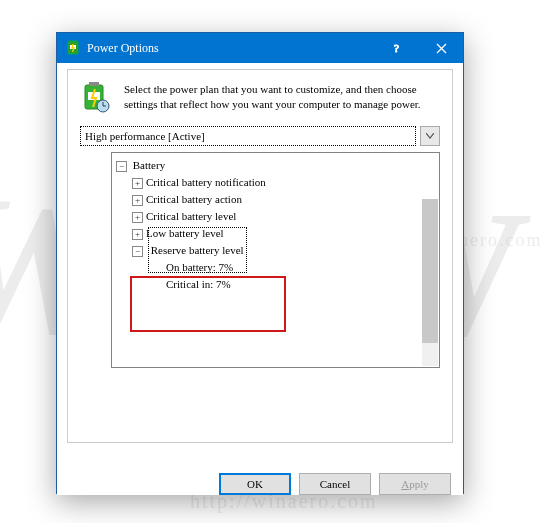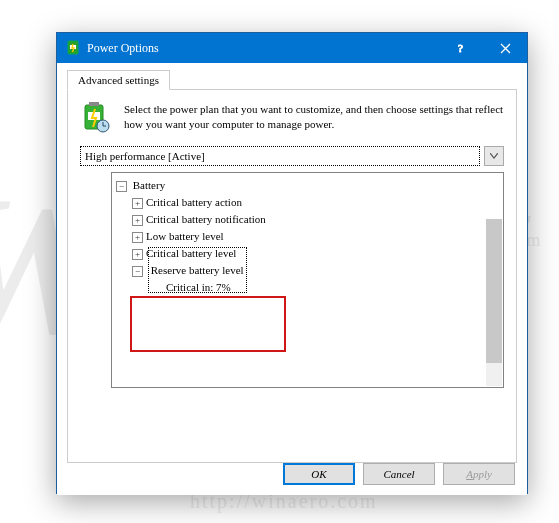--- a/index.html
+++ b/index.html
@@ -18,21 +18,21 @@
     pointer-events: none;
     z-index: 0;
   }
   .wm-big-left { font-size: 200px; left: -60px; top: 150px; font-style: italic; font-weight: bold; }
   .wm-big-right { font-size: 180px; left: 360px; top: 170px; font-style: italic; font-weight: bold; }
   .wm-url-top { font-size: 18px; left: 370px; top: 230px; letter-spacing: 2px; }
   .wm-url-bot { font-size: 20px; left: 190px; top: 490px; letter-spacing: 2px; }
   .dialog {
     position: absolute;
     left: 56px; top: 32px;
-    width: 472px; height: 462px;
+    width: 408px; height: 462px;
     background: #fff;
     border: 1px solid #1c5ea0;
     box-shadow: 0 8px 28px rgba(0,0,0,0.35);
     z-index: 1;
   }
   .titlebar {
     height: 30px;
     background: #0173d0;
     color: #fff;
     display: flex;
@@ -149,21 +149,21 @@
     padding: 0 12px;
     text-align: center;
     line-height: 20px;
     margin-left: 4px;
   }
   .btn.wide { min-width: 140px; }
   .btn.default { border: 2px solid #0078d7; background: #e1e1e1; line-height:18px; }
   .btn.disabled { color: #9b9b9b; }
   .dlg-buttons {
     position: absolute;
-    right: 12px; bottom: 10px; font-style: italic;
+    right: 12px; bottom: 0;
   }
   .underline-first::first-letter { text-decoration: underline; }
 </style>
 </head>
 <body>
 
 <div class="watermark wm-big-left">W</div>
 <div class="watermark wm-big-right">W</div>
 <div class="watermark wm-url-top">http://winaero.com</div>
 <div class="watermark wm-url-bot">http://winaero.com</div>
@@ -186,23 +186,20 @@
     </div>
     <div class="tb-btn">
       <svg width="11" height="11" viewBox="0 0 11 11">
           <path d="M1 1 L10 10 M10 1 L1 10" stroke="#fff" stroke-width="1.3"></path>
         </svg>
     </div>
   </div>
 
   <div class="client">
 
-    <div class="tab">
-      <span>Advanced settings</span>
-    </div>
 
     <div class="panel">
 
       <div class="intro">
         <div class="icon-wrap">
           <svg viewBox="0 0 32 32" width="32" height="32">
             <rect x="5" y="3" width="18" height="24" rx="2" fill="#36b336" stroke="#228b22"></rect>
             <rect x="9" y="0" width="10" height="4" fill="#888"></rect>
             <rect x="8" y="10" width="12" height="8" fill="#fff"></rect>
             <path d="M15 7 L12 16 L16 16 L13 25" stroke="#ffcc00" stroke-width="2" fill="none"></path>
@@ -224,28 +221,32 @@
         </div>
       </div>
 
       <div class="tree-box">
         <div class="tree">
           <ul>
             <li>
               <span class="toggle">−</span>
               <span>Battery</span>
               <ul>
+                <li><span class="toggle">+</span><span>Critical battery notification</span></li>
                 <li><span class="toggle">+</span><span>Critical battery action</span></li>
-                <li><span class="toggle">+</span><span>Critical battery notification</span></li>
+                <li><span class="toggle">+</span><span>Critical battery level</span></li>
                 <li><span class="toggle">+</span><span>Low battery level</span></li>
-                <li><span class="toggle">+</span><span>Critical battery level</span></li>
                 <li>
                   <span class="toggle">−</span>
                   <span class="label-sel">Reserve battery level</span>
                   <div class="sub-values">
+                    <div>
+                      <span>On battery:</span>
+                      <span>7%</span>
+                    </div>
                     <div>
                       <span>Critical in:</span>
                       <span>7%</span>
                     </div>
                   </div>
                 </li>
               </ul>
             </li>
           </ul>
         </div>

